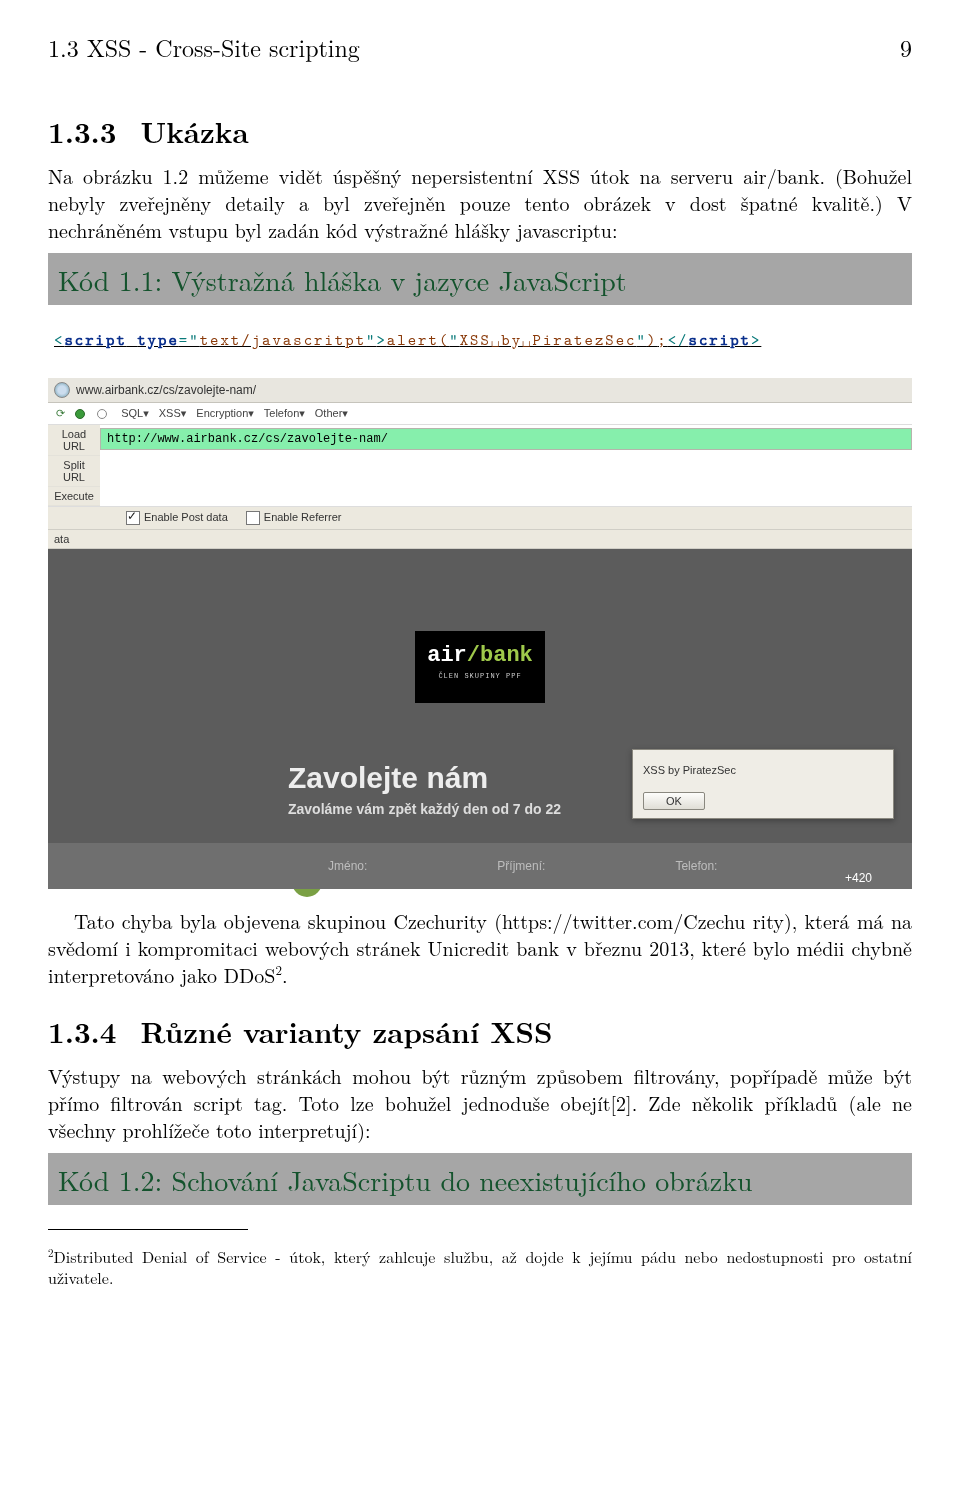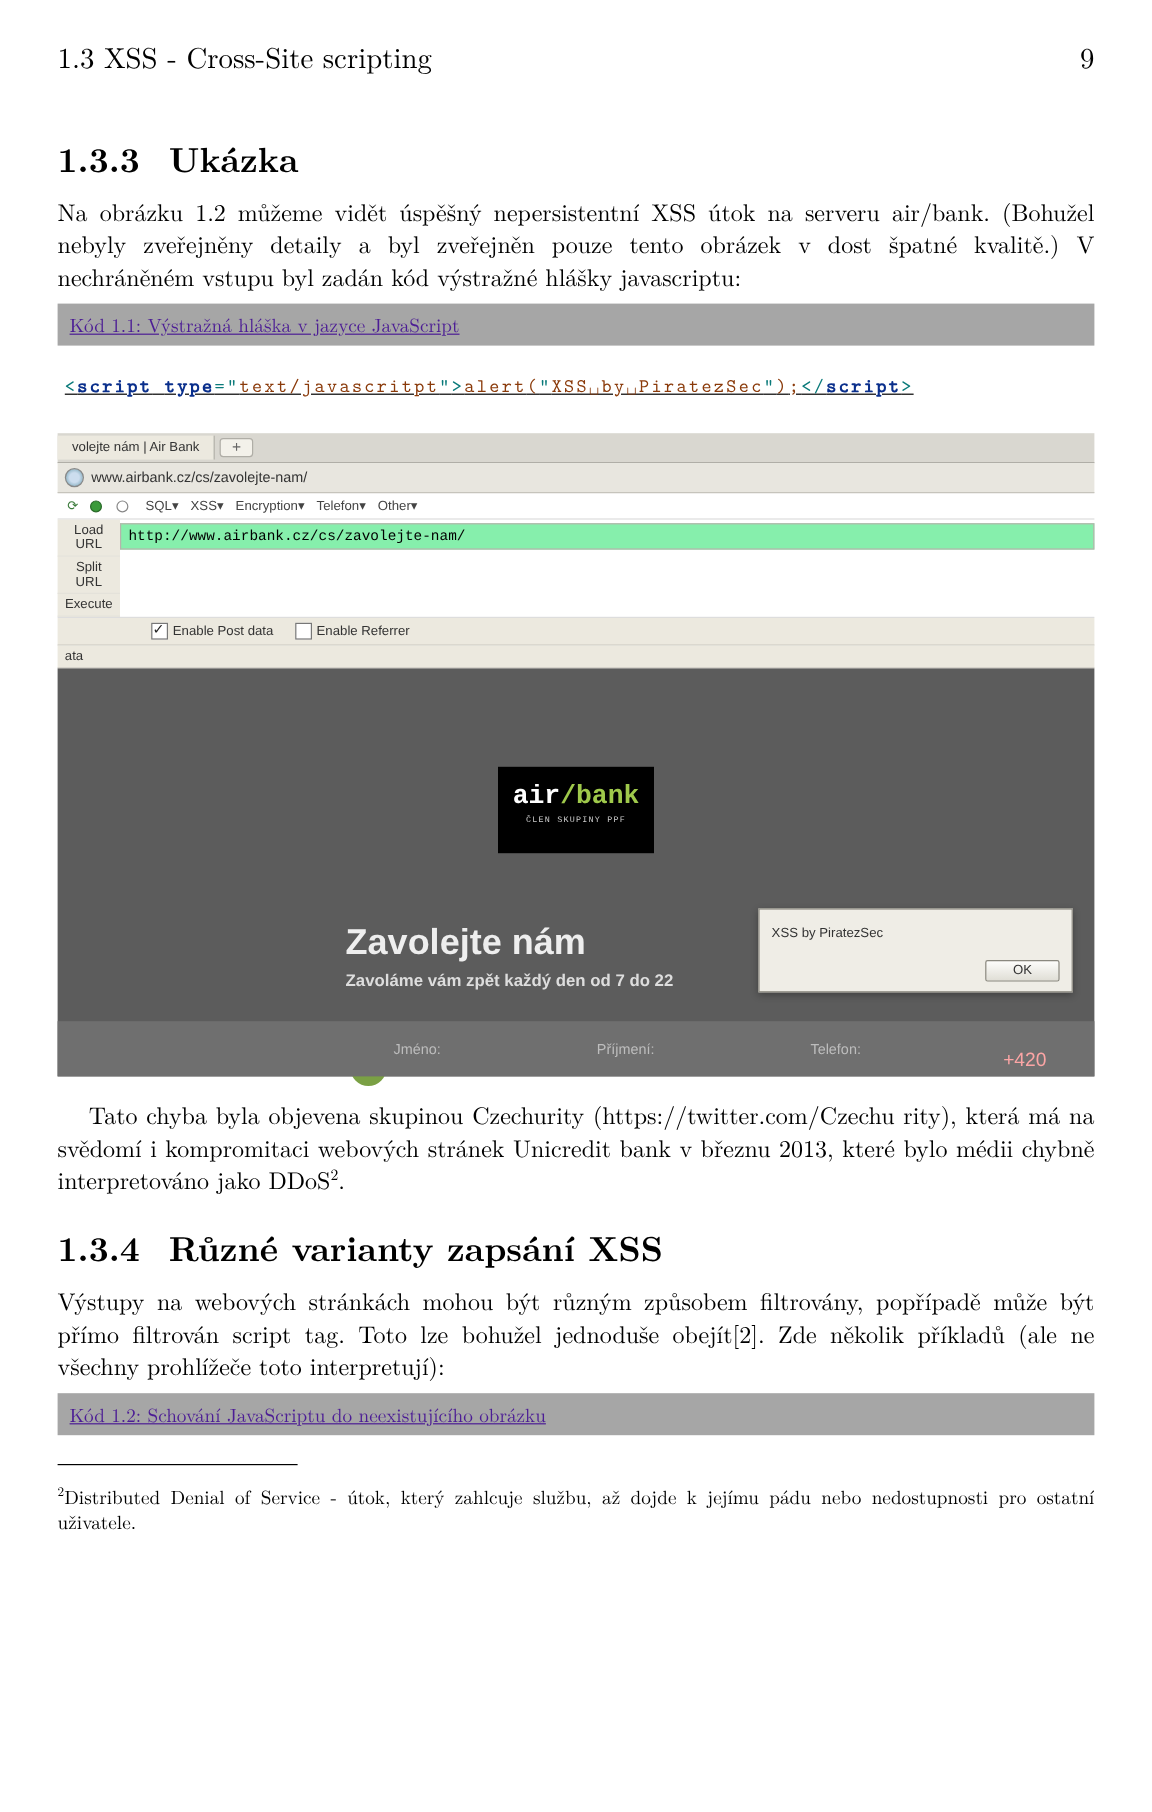--- a/index.html
+++ b/index.html
@@ -27,25 +27,24 @@
   .sec-head .num { margin-right: 24px; }
   .body-text {
     font-size: 20px;
     line-height: 1.35;
     text-align: justify;
     margin: 0 0 10px 0;
   }
   .indent { text-indent: 26px; }
   .codebox-title {
     background: #a6a6a6;
-    color: #4c1d95;
+    color: #14532d;
     padding: 6px 10px;
-    font-size: 16px;
+    font-size: 28px;
     margin-top: 6px;
-    text-decoration: underline;
   }
   .codebox-body {
     font-family: "Latin Modern Mono", "Courier New", monospace;
     font-size: 16px;
     padding: 24px 6px 14px 6px;
     letter-spacing: 2px;
     white-space: nowrap;
     overflow: hidden;
     text-decoration: underline;
   }
@@ -166,21 +165,21 @@
   }
   .alertbox{
     position:absolute;right:18px;top:200px;
     width:240px;background:#efede6;
     border:1px solid #8a887f;
     box-shadow:0 2px 6px rgba(0,0,0,.3);
     padding:14px 10px 8px 10px;
     color:#333;font-size:11px;
   }
   .alertbox .msg{margin-bottom:16px;}
-  .alertbox .btnrow{text-align:right;text-decoration:underline;}
+  .alertbox .btnrow{text-decoration:underline;}
   .alertbox .okbtn{
     display:inline-block;
     border:1px solid #8a887f;
     background:linear-gradient(#fdfdfb,#e0ded6);
     padding:2px 22px;
     font-size:11px;
     border-radius:2px;
   }
   .formstrip{
     position:absolute;left:0;right:0;bottom:0;
@@ -192,21 +191,21 @@
     font-size:12px;
     padding-left:238px;
     gap:130px;
   }
   .phone-ico{
     width:30px;height:30px;border-radius:50%;
     background:#7aa044;display:flex;align-items:center;justify-content:center;
     position:absolute;left:244px;bottom:-8px;
   }
   .phone-ico svg{width:16px;height:16px;fill:#fff;}
-  .phone-prefix{position:absolute;right:40px;bottom:4px;color:#fca5a5;font-size:16px;}
+  .phone-prefix{position:absolute;right:40px;bottom:4px;color:#ffffff;font-size:12px;}
   .caption{
     font-size:20px;
     margin: 8px 0 22px 20px;
   }
   .footnote-rule{border:none;border-top:1px solid #000;width:200px;margin:24px 0 4px 0;}
   .footnote{font-size:16px;line-height:1.3;text-align:justify;}
   .footnote sup{font-size:11px;}
   sup{font-size:13px;}
 </style>
 </head>
@@ -224,24 +223,20 @@
   </div>
 
   <p class="body-text">Na obrázku 1.2 můžeme vidět úspěšný nepersistentní XSS útok na serveru air/bank. (Bohužel nebyly zveřejněny detaily a byl zveřejněn pouze tento obrázek v dost špatné kvalitě.) V nechráněném vstupu byl zadán kód výstražné hlášky javascriptu:</p>
 
   <div class="codebox-title">Kód 1.1: Výstražná hláška v jazyce JavaScript</div>
   <div class="codebox-body">
     <span class="kw-teal">&lt;</span><span class="kw-blue">script</span><span> </span><span class="kw-blue">type</span><span class="kw-teal">="</span><span class="kw-brown">text/javascritpt</span><span class="kw-teal">"</span><span class="kw-teal">&gt;</span><span class="kw-brown">alert</span><span class="kw-brown">(</span><span class="kw-teal">"</span><span class="kw-brown">XSS␣by␣PiratezSec</span><span class="kw-teal">"</span><span class="kw-brown">)</span><span class="kw-brown">;</span><span class="kw-teal">&lt;/</span><span class="kw-blue">script</span><span class="kw-teal">&gt;</span>
   </div>
 
   <div class="shot">
-    <div class="tabstrip">
-      <div class="tab">volejte nám | Air Bank</div>
-      <div class="tab-add">+</div>
-    </div>
     <div class="urlbar">
       <span class="globe"></span>
       <span>www.airbank.cz/cs/zavolejte-nam/</span>
     </div>
     <div class="menubar">
       <span style="color:#3a7a3a;">⟳</span>
       <span class="dot-green"></span>
       <span class="dot-white"></span>
       <span>SQL▾</span>
       <span>XSS▾</span>

